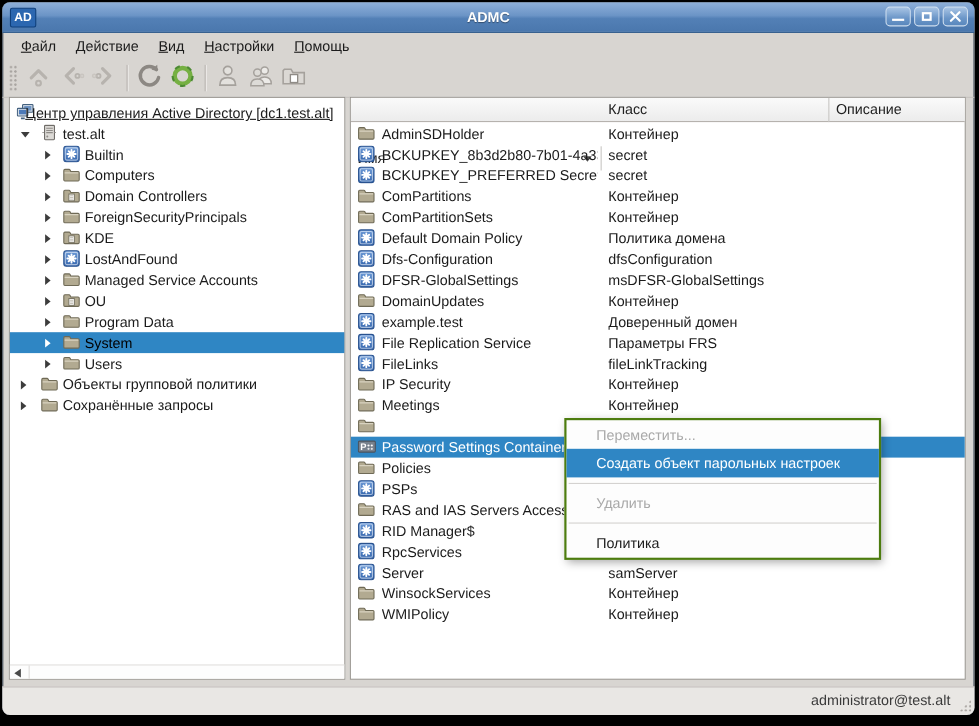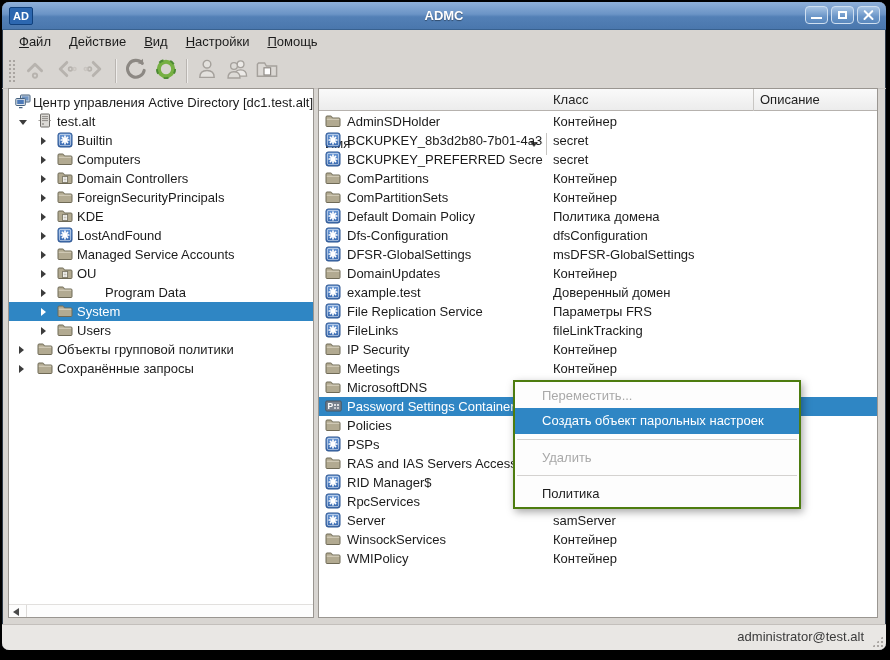--- a/index.html
+++ b/index.html
@@ -39,21 +39,21 @@
   .tbtn{width:30px;height:28px;display:flex;align-items:center;justify-content:center;cursor:pointer;}
   .tsep{width:1px;height:24px;background:#b9b5b1;margin:0 5px;box-shadow:1px 0 0 #efedeb;}
 
   
   .panel{position:absolute;top:86px;height:530px;background:#fff;border:1px solid #9a9691;}
   .tree-panel{left:6px;width:306px;}
   .table-panel{left:316px;width:560px;}
 
   .tree-row{position:relative;height:19px;font-size:13px;line-height:19px;color:#1b1b1b;
             white-space:nowrap;cursor:default;}
-  .tree-row.sel{background:#2f86c4;color:#ffffff;}
+  .tree-row.sel{background:#2f86c4;color:#000000;}
   .expander{position:absolute;top:6px;width:0;height:0;}
   .expander.col{border-left:5px solid #3c3c3c;border-top:4px solid transparent;border-bottom:4px solid transparent;}
   .expander.exp{border-top:5px solid #3c3c3c;border-left:4px solid transparent;border-right:4px solid transparent;top:8px;}
   .tree-row.sel .expander.col{border-left-color:#fff;}
   .t-ico{position:absolute;top:1px;width:16px;height:16px;}
   .t-lbl{position:absolute;top:0;}
   .hscroll{position:absolute;left:0;right:0;bottom:0;height:13px;background:#fdfdfd;border-top:1px solid #e2e0de;}
   .hscroll .larr{position:absolute;left:4px;top:3px;width:0;height:0;border-right:6px solid #4a4a4a;
                  border-top:4px solid transparent;border-bottom:4px solid transparent;cursor:pointer;}
   .hscroll .div{position:absolute;left:17px;top:0;bottom:0;width:1px;background:#dddbd9;}
@@ -181,21 +181,21 @@
     <div class="panel tree-panel" id="treePanel">
       <div id="treeRows" style="position: absolute; left: 0px; top: 4px; right: 0px;">
           <div class="tree-row">
             <span class="t-ico" style="left: 6px;"><svg width="16" height="16" viewBox="0 0 16 16">
                 <rect x="5.5" y="1" width="9.5" height="7" rx="0.8" fill="#cdd6e0" stroke="#44617f" stroke-width="1"></rect>
                 <rect x="7" y="2.3" width="6.5" height="4.2" fill="#6f95c5"></rect>
                 <rect x="0.8" y="4.5" width="9.5" height="7" rx="0.8" fill="#dfe5eb" stroke="#44617f" stroke-width="1"></rect>
                 <rect x="2.2" y="5.8" width="6.6" height="4.2" fill="#4d7ab8"></rect>
                 <path d="M4 13.6 L7.5 13.6" stroke="#44617f" stroke-width="1.4"></path>
               </svg></span>
-            <span class="t-lbl" style="left: 24px;">Центр управления Active Directory [dc1.test.alt]</span>
+            <span class="t-lbl" style="left: 14px; text-decoration: underline;">Центр управления Active Directory [dc1.test.alt]</span>
           </div>
           <div class="tree-row">
             <span class="expander exp" style="left: 10px;"></span>
             <span class="t-ico" style="left: 28px;"><svg width="16" height="16" viewBox="0 0 16 16">
                 <rect x="3.5" y="1" width="9" height="13" rx="0.8" fill="#dcdad6" stroke="#6f6c68" stroke-width="1"></rect>
                 <path d="M5 3.6 H11 M5 5.6 H11 M5 7.6 H11" stroke="#8f8c88" stroke-width="1"></path>
                 <circle cx="6" cy="11" r="0.9" fill="#8f8c88"></circle>
                 <path d="M1.5 7.5 H3.5 M12.5 7.5 H14.8" stroke="#9b9894" stroke-width="1" stroke-dasharray="1.4 1.2"></path>
               </svg></span>
             <span class="t-lbl" style="left: 48px;">test.alt</span>
@@ -284,21 +284,21 @@
                 <path d="M6.7 8 L9.5 8 M6.7 9.5 L9.5 9.5 M6.7 11 L9.5 11" stroke="#b9b5a8" stroke-width="0.8"></path>
               </svg></span>
             <span class="t-lbl" style="left: 68px;">OU</span>
           </div>
           <div class="tree-row">
             <span class="expander col" style="left: 32px;"></span>
             <span class="t-ico" style="left: 48px;"><svg width="16" height="16" viewBox="0 0 16 16">
                 <path d="M1 4.2 Q1 3 2 3 L5.8 3 Q6.4 3 6.7 3.6 L7.4 5 L14 5 Q15 5 15 6 L15 12.5 Q15 13.5 14 13.5 L2 13.5 Q1 13.5 1 12.5 Z" fill="#b2aa91" stroke="#6f6a56" stroke-width="1"></path>
                 <path d="M1.8 6.2 L14.2 6.2" stroke="#d8d2c0" stroke-width="1.1"></path>
               </svg></span>
-            <span class="t-lbl" style="left: 68px; margin-left: 28px;">Program Data</span>
+            <span class="t-lbl" style="left: 68px;">Program Data</span>
           </div>
           <div class="tree-row sel">
             <span class="expander col" style="left: 32px;"></span>
             <span class="t-ico" style="left: 48px;"><svg width="16" height="16" viewBox="0 0 16 16">
                 <path d="M1 4.2 Q1 3 2 3 L5.8 3 Q6.4 3 6.7 3.6 L7.4 5 L14 5 Q15 5 15 6 L15 12.5 Q15 13.5 14 13.5 L2 13.5 Q1 13.5 1 12.5 Z" fill="#b2aa91" stroke="#6f6a56" stroke-width="1"></path>
                 <path d="M1.8 6.2 L14.2 6.2" stroke="#d8d2c0" stroke-width="1.1"></path>
               </svg></span>
             <span class="t-lbl" style="left: 68px;">System</span>
           </div>
           <div class="tree-row">
@@ -542,21 +542,20 @@
               </svg></span>
             <span class="c-name">Meetings</span>
             <span class="c-class">Контейнер</span>
             <span class="c-desc"></span>
           </div>
           <div class="trow">
             <span class="c-ico"><svg width="16" height="16" viewBox="0 0 16 16">
                 <path d="M1 4.2 Q1 3 2 3 L5.8 3 Q6.4 3 6.7 3.6 L7.4 5 L14 5 Q15 5 15 6 L15 12.5 Q15 13.5 14 13.5 L2 13.5 Q1 13.5 1 12.5 Z" fill="#b2aa91" stroke="#6f6a56" stroke-width="1"></path>
                 <path d="M1.8 6.2 L14.2 6.2" stroke="#d8d2c0" stroke-width="1.1"></path>
               </svg></span>
-            <span class="c-name">MicrosoftDNS</span>
             <span class="c-class"></span>
             <span class="c-desc"></span>
           </div>
           <div class="trow sel">
             <span class="c-ico"><svg width="17" height="16" viewBox="0 0 17 16">
                 <rect x="0.8" y="3" width="15.4" height="10" rx="1" fill="#77818d" stroke="#4c545e" stroke-width="1"></rect>
                 <text x="2.6" y="11" font-size="8.5" font-family="Liberation Sans,sans-serif" font-weight="bold" fill="#fff">P</text>
                 <circle cx="10" cy="7" r="1" fill="#fff"></circle>
                 <circle cx="13" cy="7" r="1" fill="#fff"></circle>
                 <circle cx="10" cy="10" r="1" fill="#e3e6ea"></circle>

